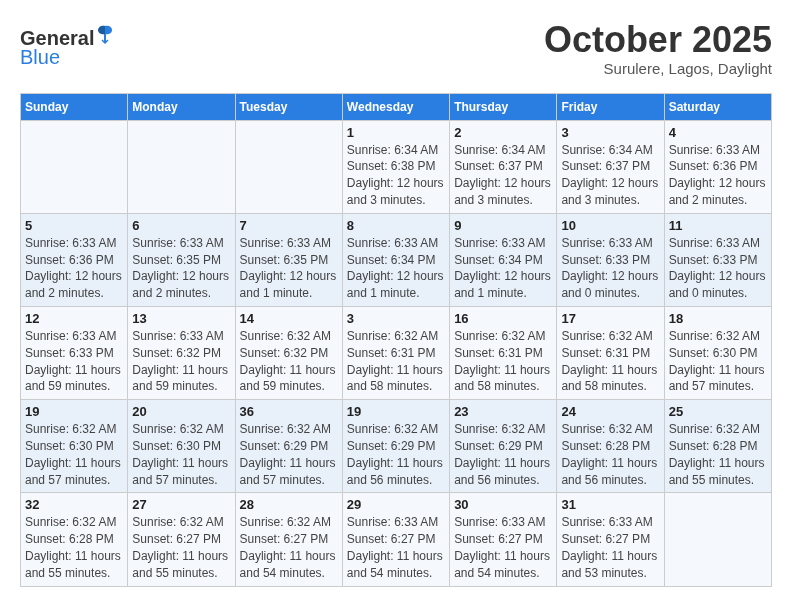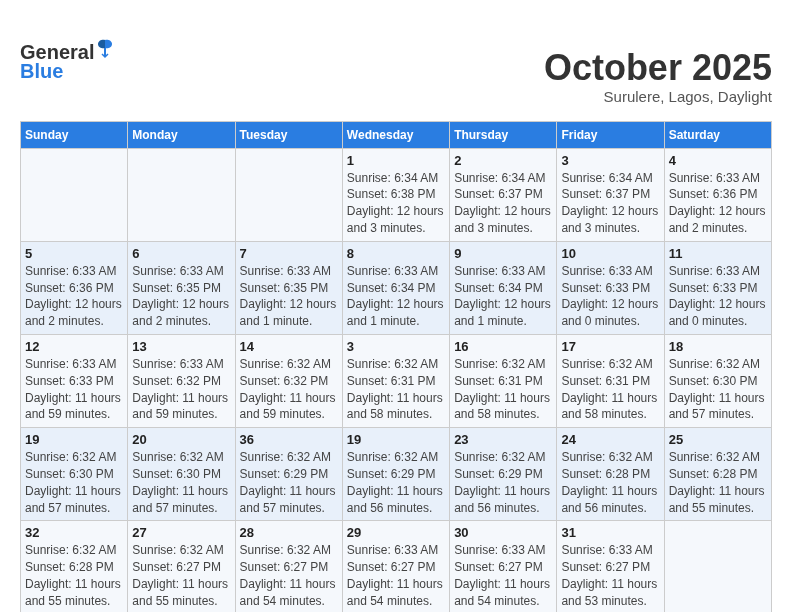--- a/index.html
+++ b/index.html
@@ -17,21 +17,20 @@
       margin-bottom: 16px;
     }
     .title-block {
       text-align: right;
     }
     .month-title {
       font-size: 36px;
       font-weight: bold;
       color: #333;
       line-height: 1.1;
-      margin-top: 28px;
     }
     .subtitle {
       font-size: 15px;
       color: #555;
     }
     table {
       width: 100%;
       border-collapse: collapse;
       table-layout: fixed;
       padding-left: 39px;
@@ -108,21 +107,21 @@
     font-size: 20px;
     font-weight: bold;
     color: #333;
   }
   .logo-bird-svg {
     margin-left: 2px;
     margin-top: -8px;
   }
   .logo-blue {
     font-size: 20px;
-    font-weight: bold;
+    font-weight: normal;
     color: #2a7de1;
     margin-top: -4px;
   }
 </style>
 
 <table>
   <thead>
     <tr>
     <th>Sunday</th>
         <th>Monday</th>

